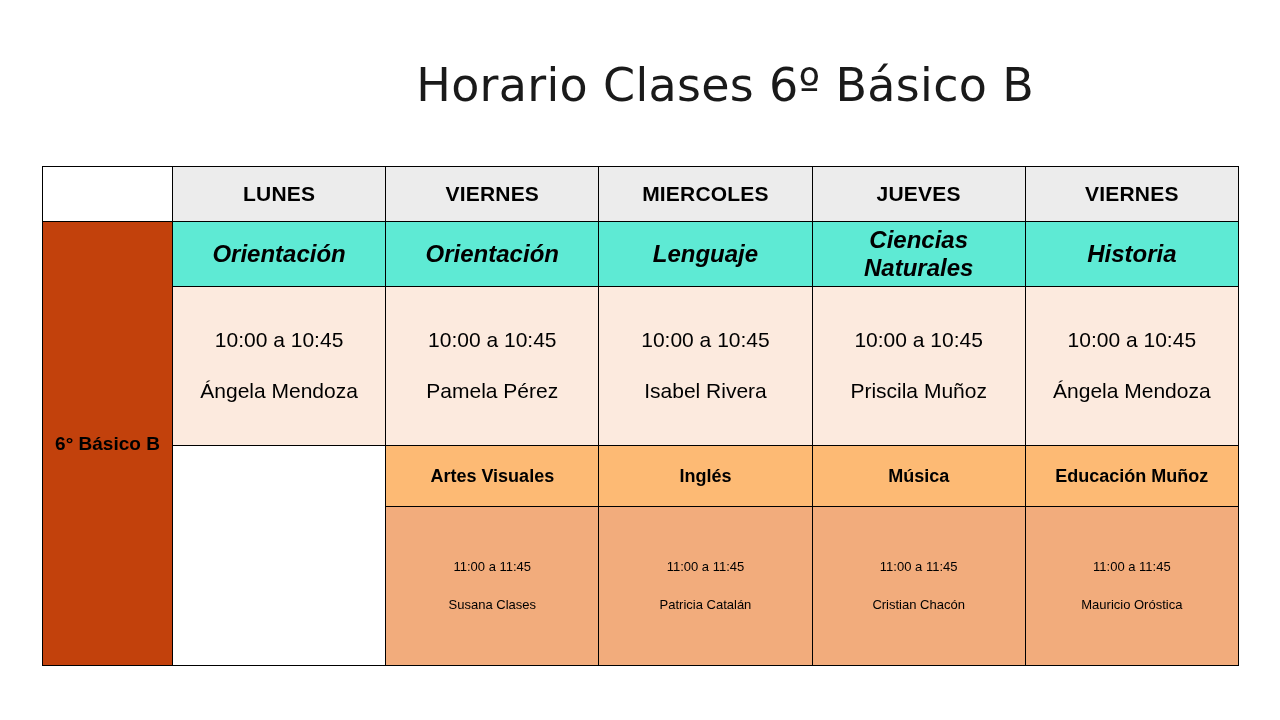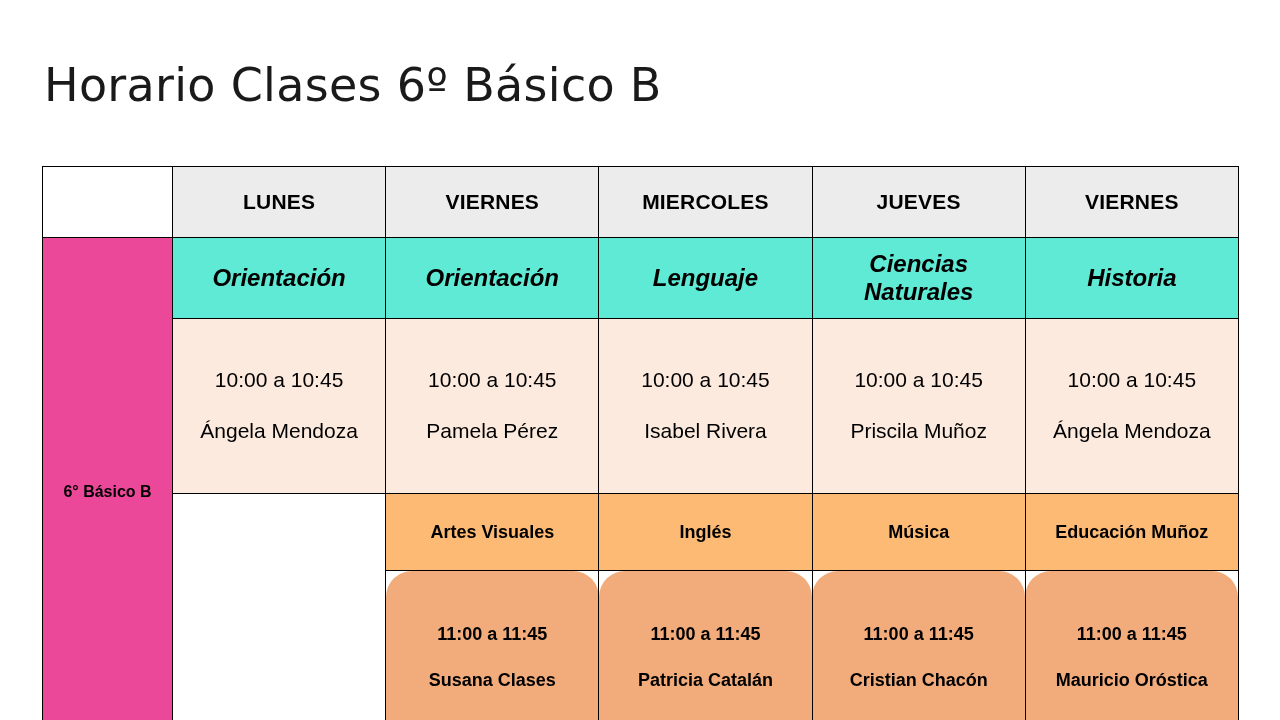--- a/index.html
+++ b/index.html
@@ -18,63 +18,62 @@
     position: relative;
     width: 1280px;
     height: 720px;
     background: #ffffff;
   }
   .title {
     position: absolute;
     top: 58px;
     left: 0;
     width: 1034px;
-    text-align: left;
+    text-align: right;
     font-size: 46px;
     font-weight: 400;
     letter-spacing: 0.3px;
     color: #1a1a1a;
     font-family: "DejaVu Sans", sans-serif;
-    margin-left: 44px;
   }
   .table-wrap {
     position: absolute;
     top: 166px;
     left: 42px;
     width: 1196px;
   }
   table.schedule {
     border-collapse: collapse;
     table-layout: fixed;
     width: 1196px;
   }
   table.schedule td, table.schedule th {
     border: 1px solid #000000;
-    padding: 12px;
+    padding: 4px;
     vertical-align: middle;
     text-align: center;
   }
   col.label-col { width: 130px; }
   col.day-col { width: 213.2px; }
 
   .hdr-blank {
     background: #ffffff;
     height: 46px;
   }
   .hdr-day {
     background: #ececec;
     height: 46px;
     font-size: 21px;
     font-weight: bold;
     color: #000000;
     letter-spacing: 0.2px;
   }
   .rowlabel {
-    background: #ec4899;
-    font-size: 16px;
+    background: #c2410c;
+    font-size: 19px;
     font-weight: bold;
     color: #000000;
   }
   .subject-light {
     background: #5eead4;
     height: 52px;
     font-size: 24px;
     font-weight: bold;
     font-style: italic;
   }
@@ -90,26 +89,25 @@
   }
   .subject-dark {
     background: #fdba74;
     height: 52px;
     font-size: 18px;
     font-weight: bold;
   }
   .detail-dark {
     background: #f2ac7c;
     height: 150px;
-    font-size: 18px;
-    font-weight: bold;
+    font-size: 13px;
+    font-weight: normal;
     line-height: 1.55;
     vertical-align: top;
     padding-top: 14px;
-    border-radius: 26px;
   }
   .empty-cell {
     background: #ffffff;
   }
   .cell-line { display: block; }
   .cell-line + .cell-line { margin-top: 18px; }
 </style>
 </head>
 <body>
 

